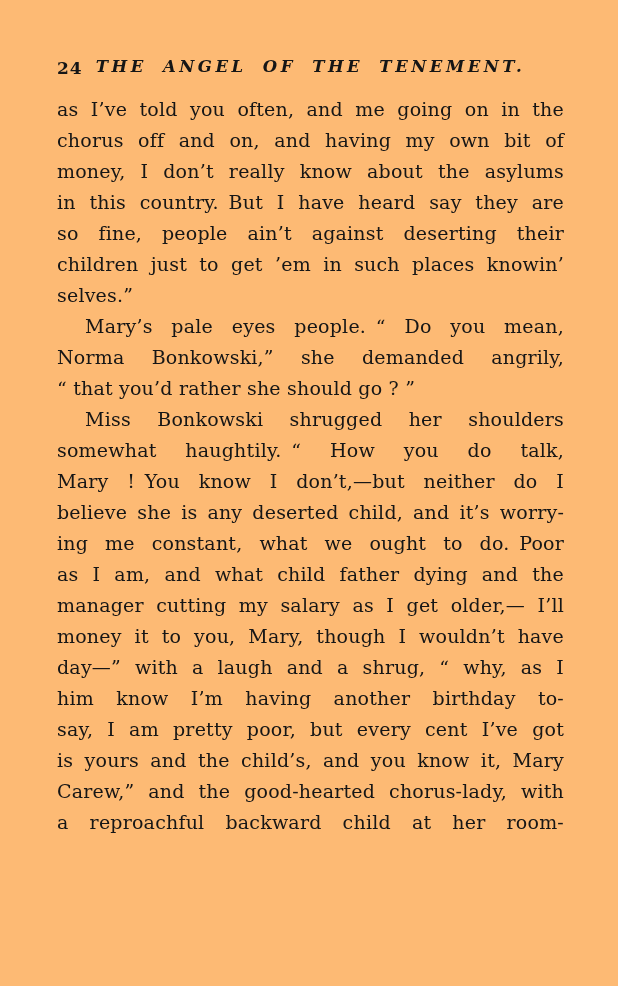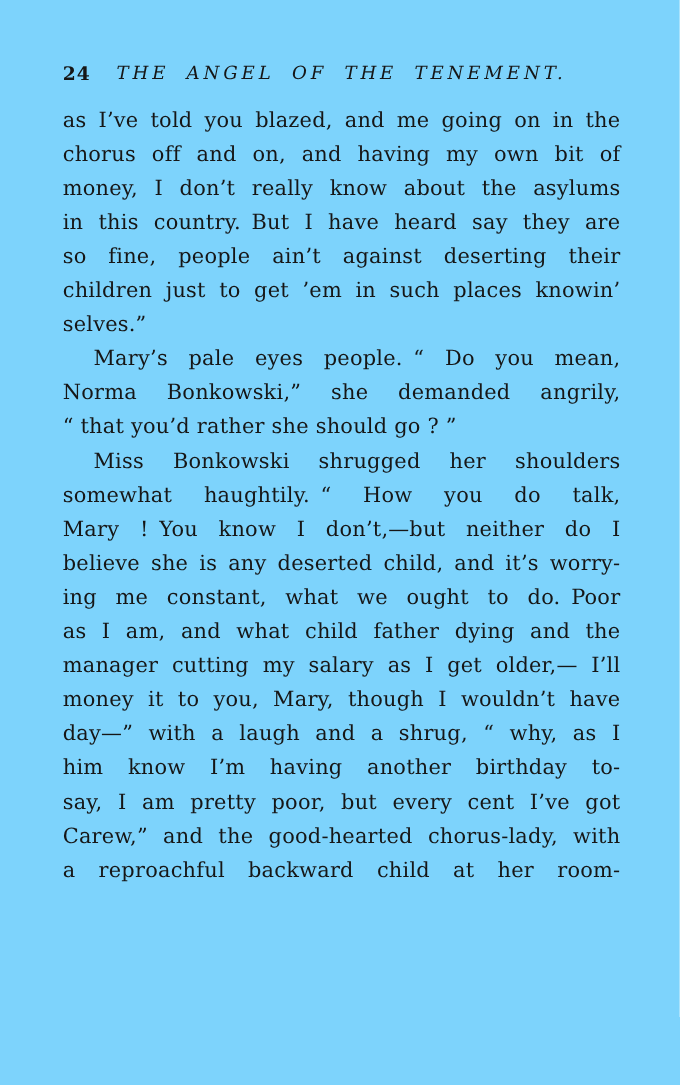--- a/index.html
+++ b/index.html
@@ -4,21 +4,21 @@
 <style>
   html, body {
     margin: 0;
     padding: 0;
     background: #ffffff;
   }
   .page {
     position: relative;
     width: 618px;
     height: 986px;
-    background: #7dd3fc;
+    background: #fdba74;
     color: #161616;
     font-family: "DejaVu Serif", "Liberation Serif", serif;
     overflow: hidden;
   }
   .header {
     position: absolute;
     top: 57px;
     left: 57px;
     right: 54px;
     height: 24px;
@@ -29,21 +29,21 @@
     top: 1px;
     font-size: 17px;
     font-weight: bold;
     letter-spacing: 1px;
   }
   .running-title {
     display: block;
     text-align: center;
     font-size: 16.5px;
     font-style: italic;
-    font-weight: normal;
+    font-weight: bold;
     letter-spacing: 3.5px;
     word-spacing: 7px;
     white-space: nowrap;
   }
   .text-block {
     position: absolute;
     top: 94px;
     left: 57px;
     width: 507px;
   }
@@ -66,37 +66,38 @@
 </style>
 </head>
 <body>
 
 <div class="page">
   <div class="header">
     <span class="pagenum">24</span>
     <span class="running-title">THE ANGEL OF THE TENEMENT.</span>
   </div>
   <div class="text-block">
-      <div class="line">as I’ve told you blazed, and me going on in the</div>
+      <div class="line">as I’ve told you often, and me going on in the</div>
       <div class="line">chorus off and on, and having my own bit of</div>
       <div class="line">money, I don’t really know about the asylums</div>
       <div class="line">in this country. But I have heard say they are</div>
       <div class="line">so fine, people ain’t against deserting their</div>
       <div class="line">children just to get ’em in such places knowin’</div>
       <div class="line para-end">selves.”</div>
       <div class="line indent">Mary’s pale eyes people. “ Do you mean,</div>
       <div class="line">Norma Bonkowski,” she demanded angrily,</div>
       <div class="line para-end">“ that you’d rather she should go ? ”</div>
       <div class="line indent">Miss Bonkowski shrugged her shoulders</div>
       <div class="line">somewhat haughtily. “ How you do talk,</div>
       <div class="line">Mary ! You know I don’t,—but neither do I</div>
       <div class="line">believe she is any deserted child, and it’s worry-</div>
       <div class="line">ing me constant, what we ought to do. Poor</div>
       <div class="line">as I am, and what child father dying and the</div>
       <div class="line">manager cutting my salary as I get older,— I’ll</div>
       <div class="line">money it to you, Mary, though I wouldn’t have</div>
       <div class="line">day—” with a laugh and a shrug, “ why, as I</div>
       <div class="line">him know I’m having another birthday to-</div>
       <div class="line">say, I am pretty poor, but every cent I’ve got</div>
+      <div class="line">is yours and the child’s, and you know it, Mary</div>
       <div class="line">Carew,” and the good-hearted chorus-lady, with</div>
       <div class="line">a reproachful backward child at her room-</div>
     </div>
 </div>
 
 </body></html>

